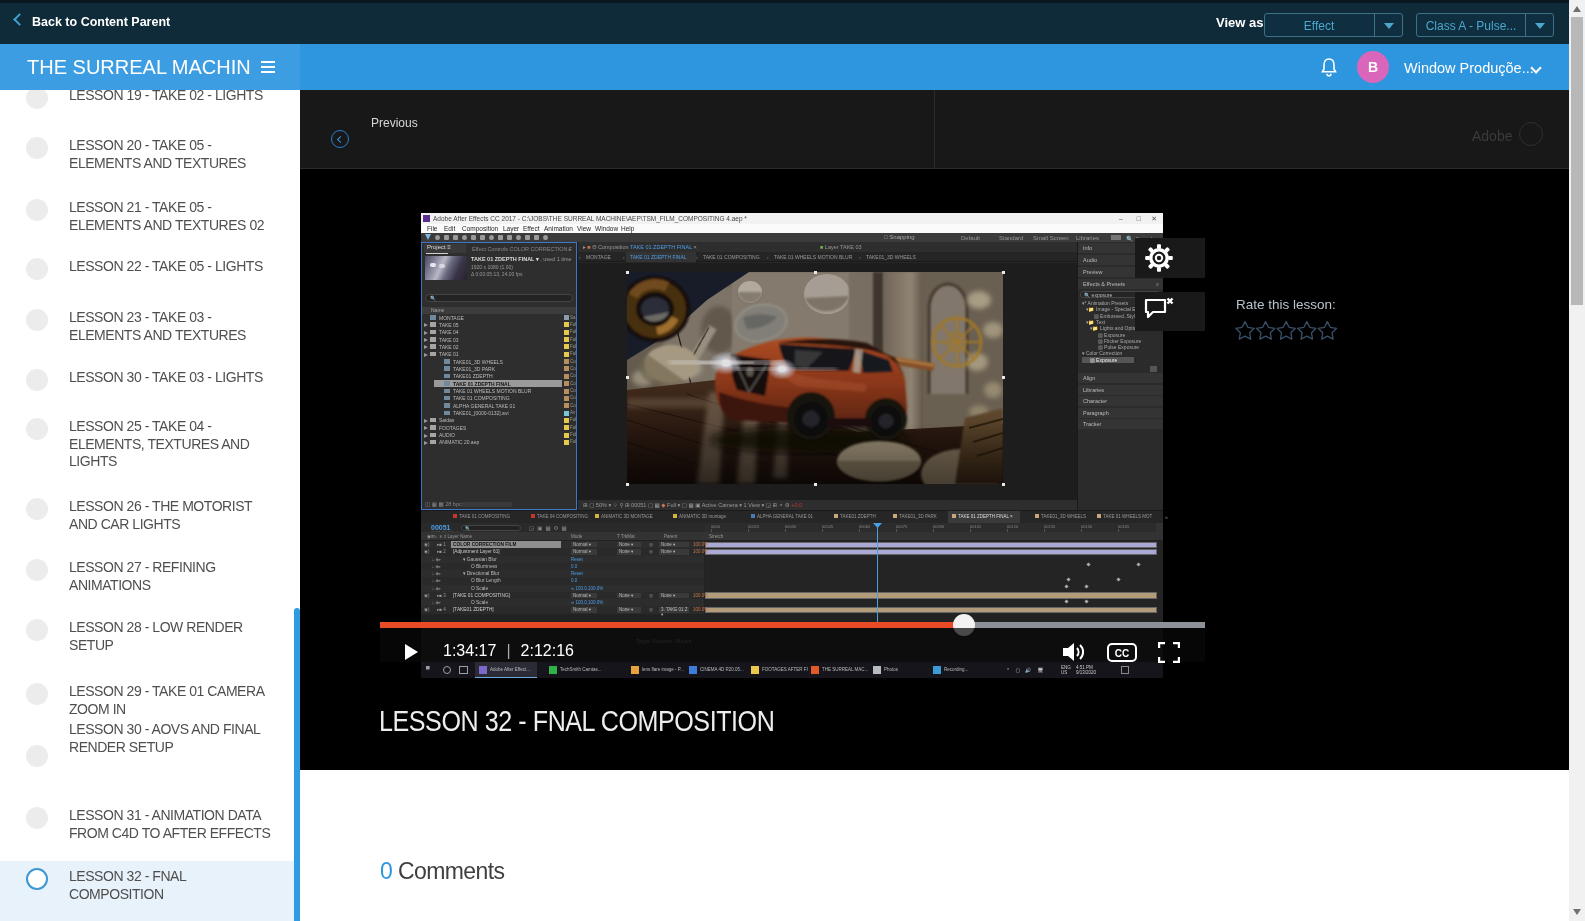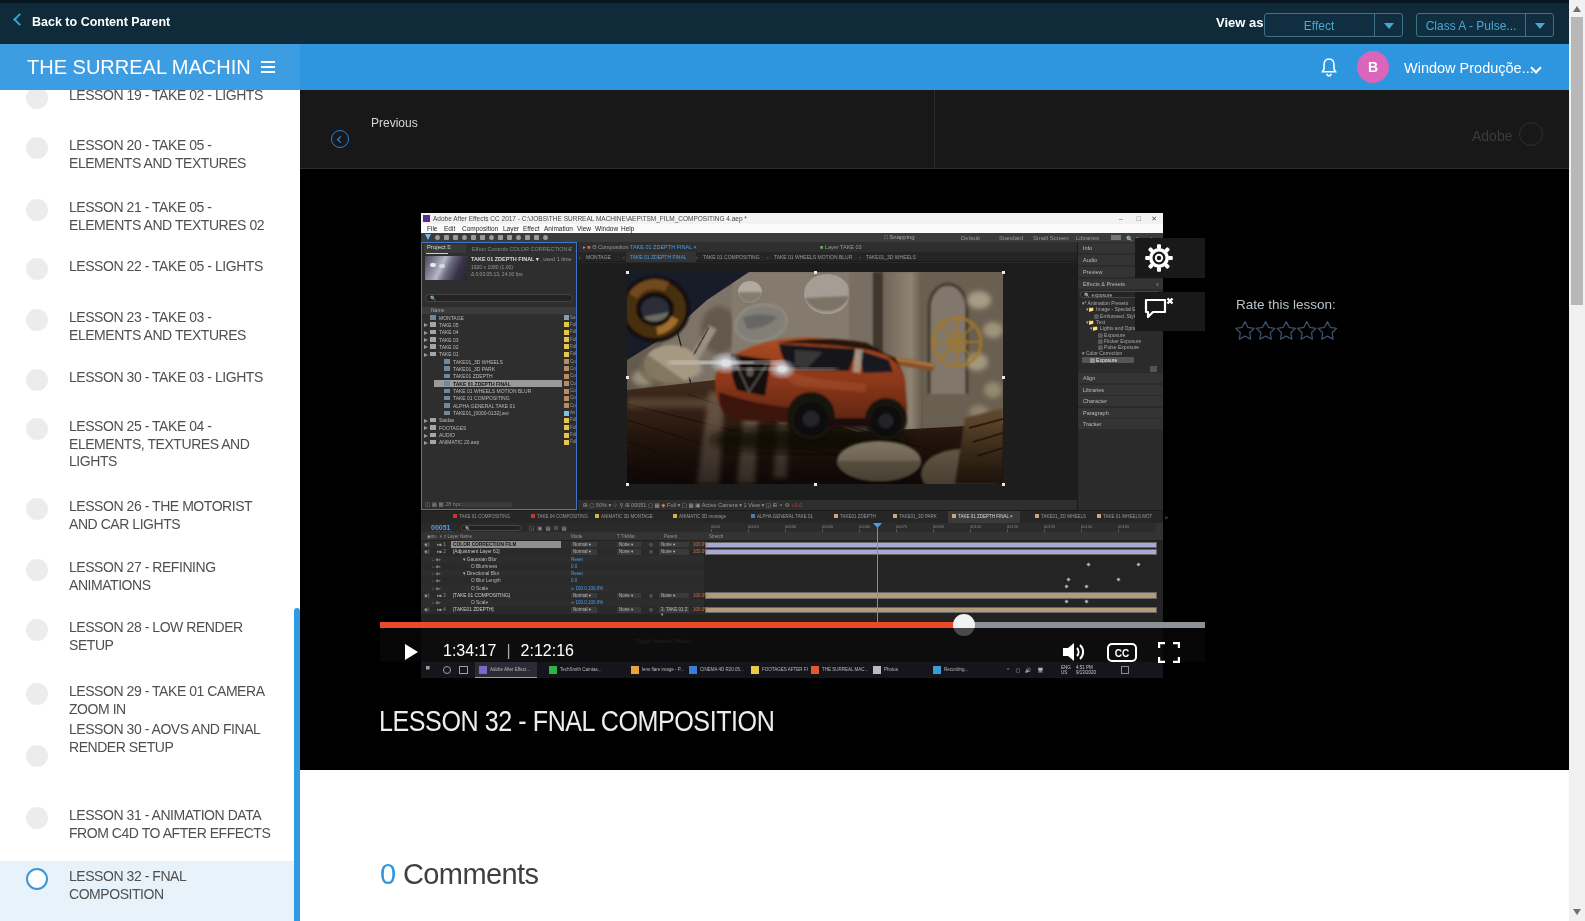--- a/index.html
+++ b/index.html
@@ -55,21 +55,21 @@
   #mdcircle { position:absolute; left:58px; top:15px; width:19px; height:19px; border:1.5px solid #2eb84e; border-radius:50%; }
   #mdtext { position:absolute; left:93px; top:13px; color:#fff; font-size:20px; letter-spacing:-1.4px; }
   #ratelbl { position:absolute; left:936px; top:207px; color:#b8c4cc; font-size:13.5px; }
   #stars { position:absolute; left:935px; top:230px; }
 
   
   #ltitle { position:absolute; left:79px; top:615px; color:#ededed; font-size:29px; letter-spacing:-0.5px; transform:scaleX(0.865); transform-origin:left center; }
 
   
   #comments { left:300px; top:770px; width:1269px; height:151px; background:#fff; }
-  #cmtline { position:absolute; left:80px; top:88px; font-size:29px; letter-spacing:-0.6px; color:#3f3f3f; }
+  #cmtline { position:absolute; left:80px; top:88px; font-size:23px; letter-spacing:-0.6px; color:#3f3f3f; }
   #cmtline .num { color:#2d96de; }
 
   
   #pgsb { left:1569px; top:0; width:16px; height:921px; background:#f1f1f1; }
   #pgsb .thumb { position:absolute; left:2px; top:17px; width:12px; height:288px; background:#b8b8b8; }
   #pgsb .up { position:absolute; left:4px; top:6px; width:0; height:0; border-left:4px solid transparent; border-right:4px solid transparent; border-bottom:6px solid #707070; }
   #pgsb .dn { position:absolute; left:4px; top:909px; width:0; height:0; border-left:4px solid transparent; border-right:4px solid transparent; border-top:6px solid #707070; }
 
   
   #ae { position:absolute; left:41px; top:0; width:742px; height:465px; background:#1a1a1a; font-family:"Liberation Sans", sans-serif; }

